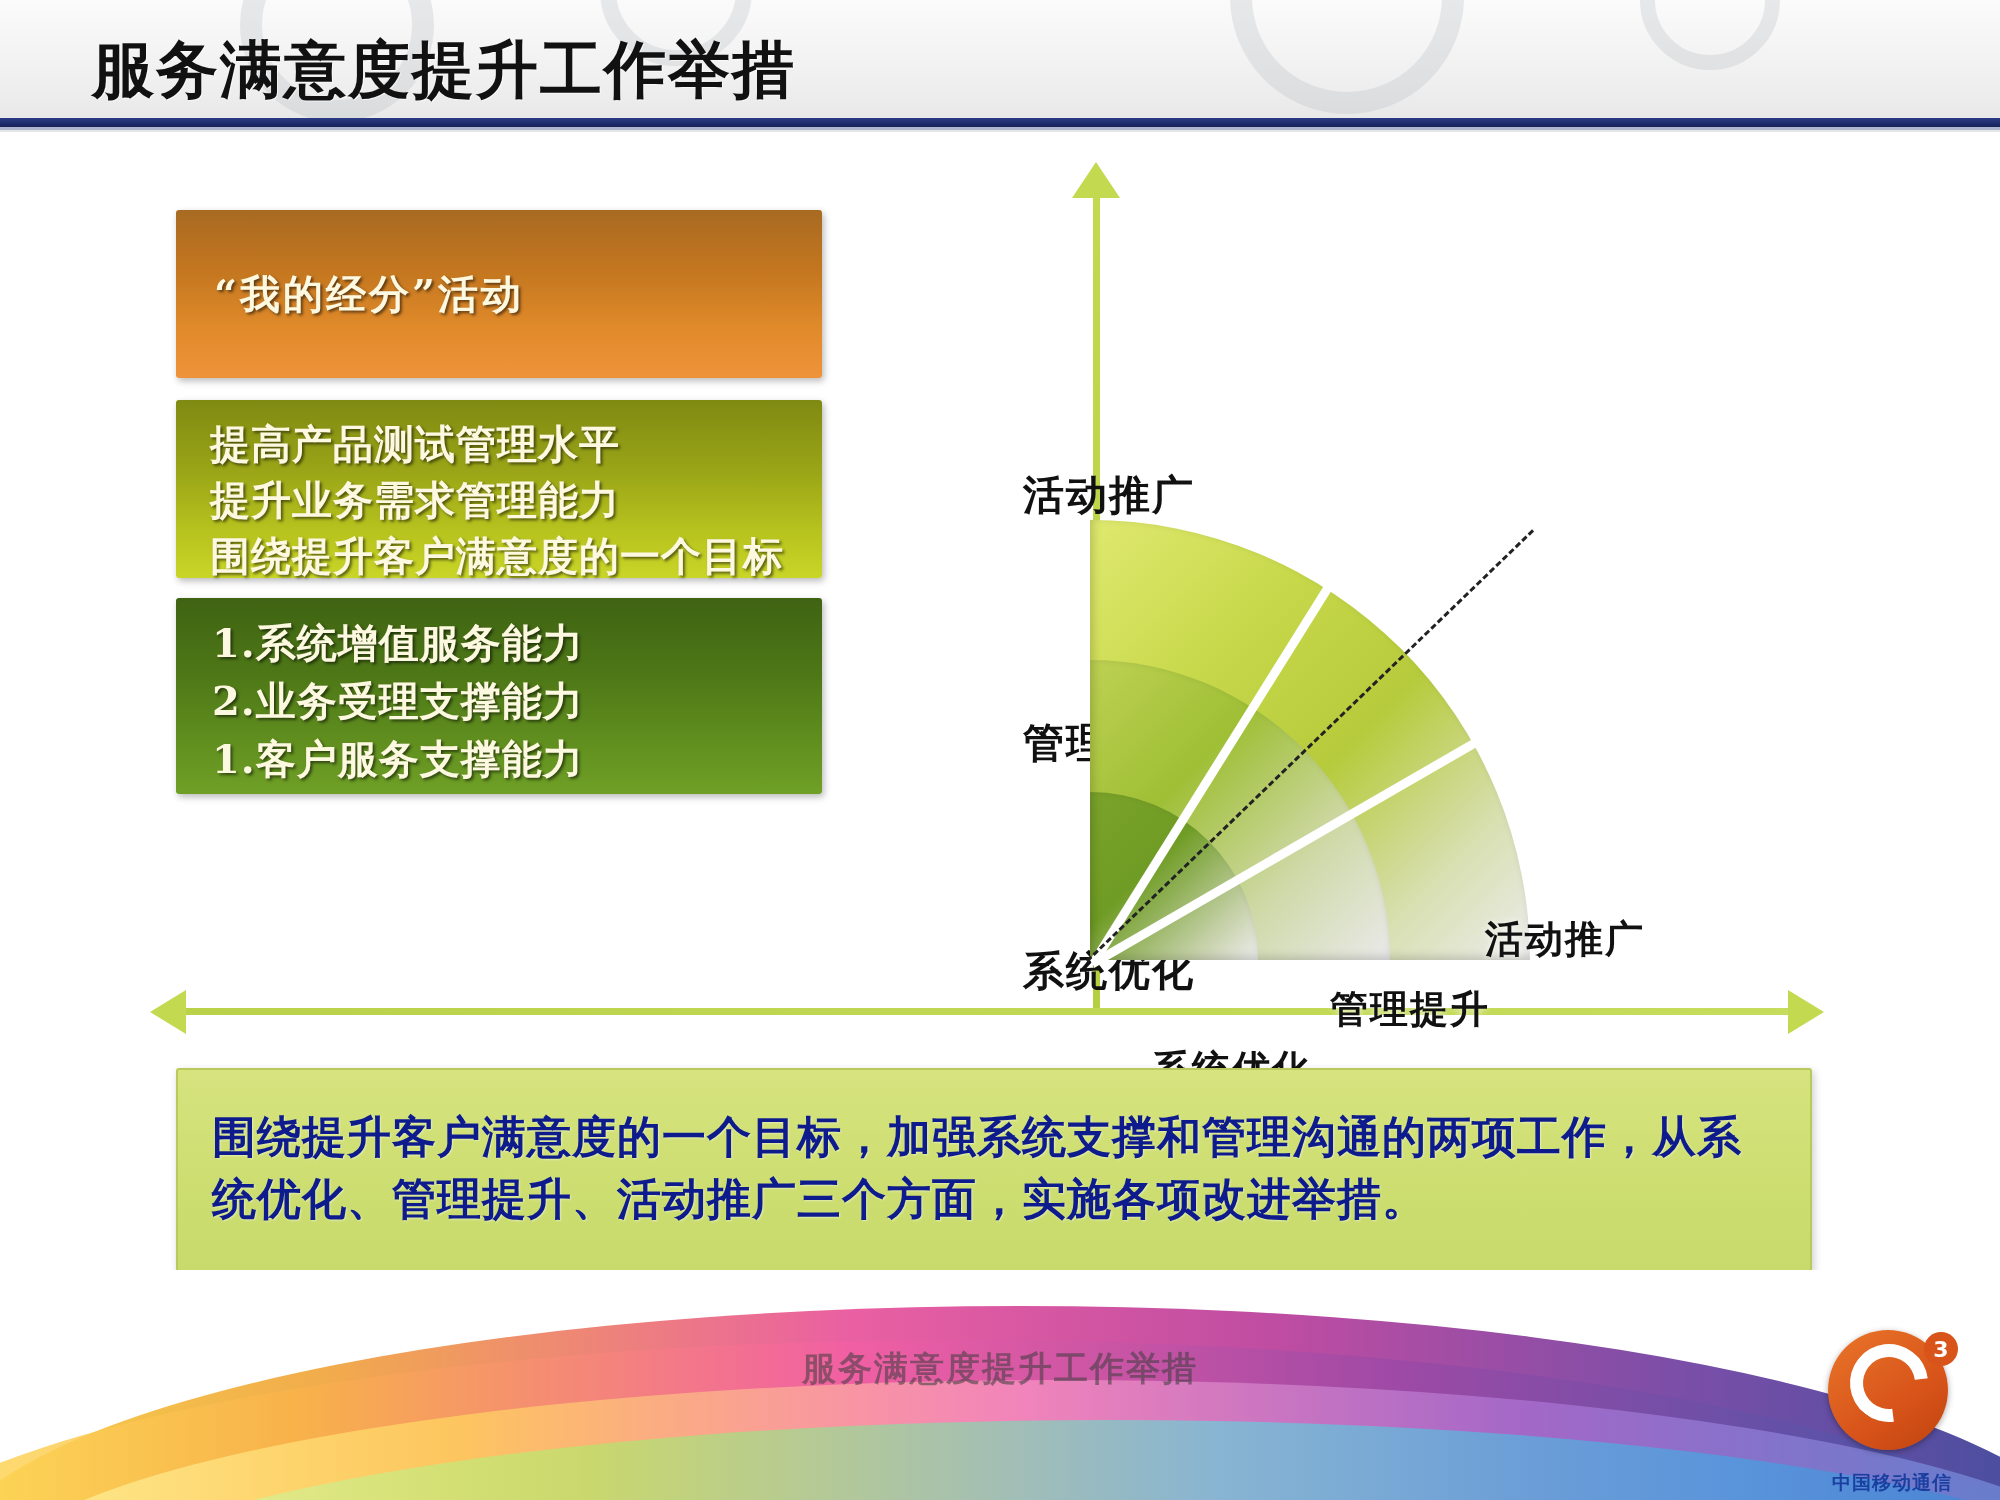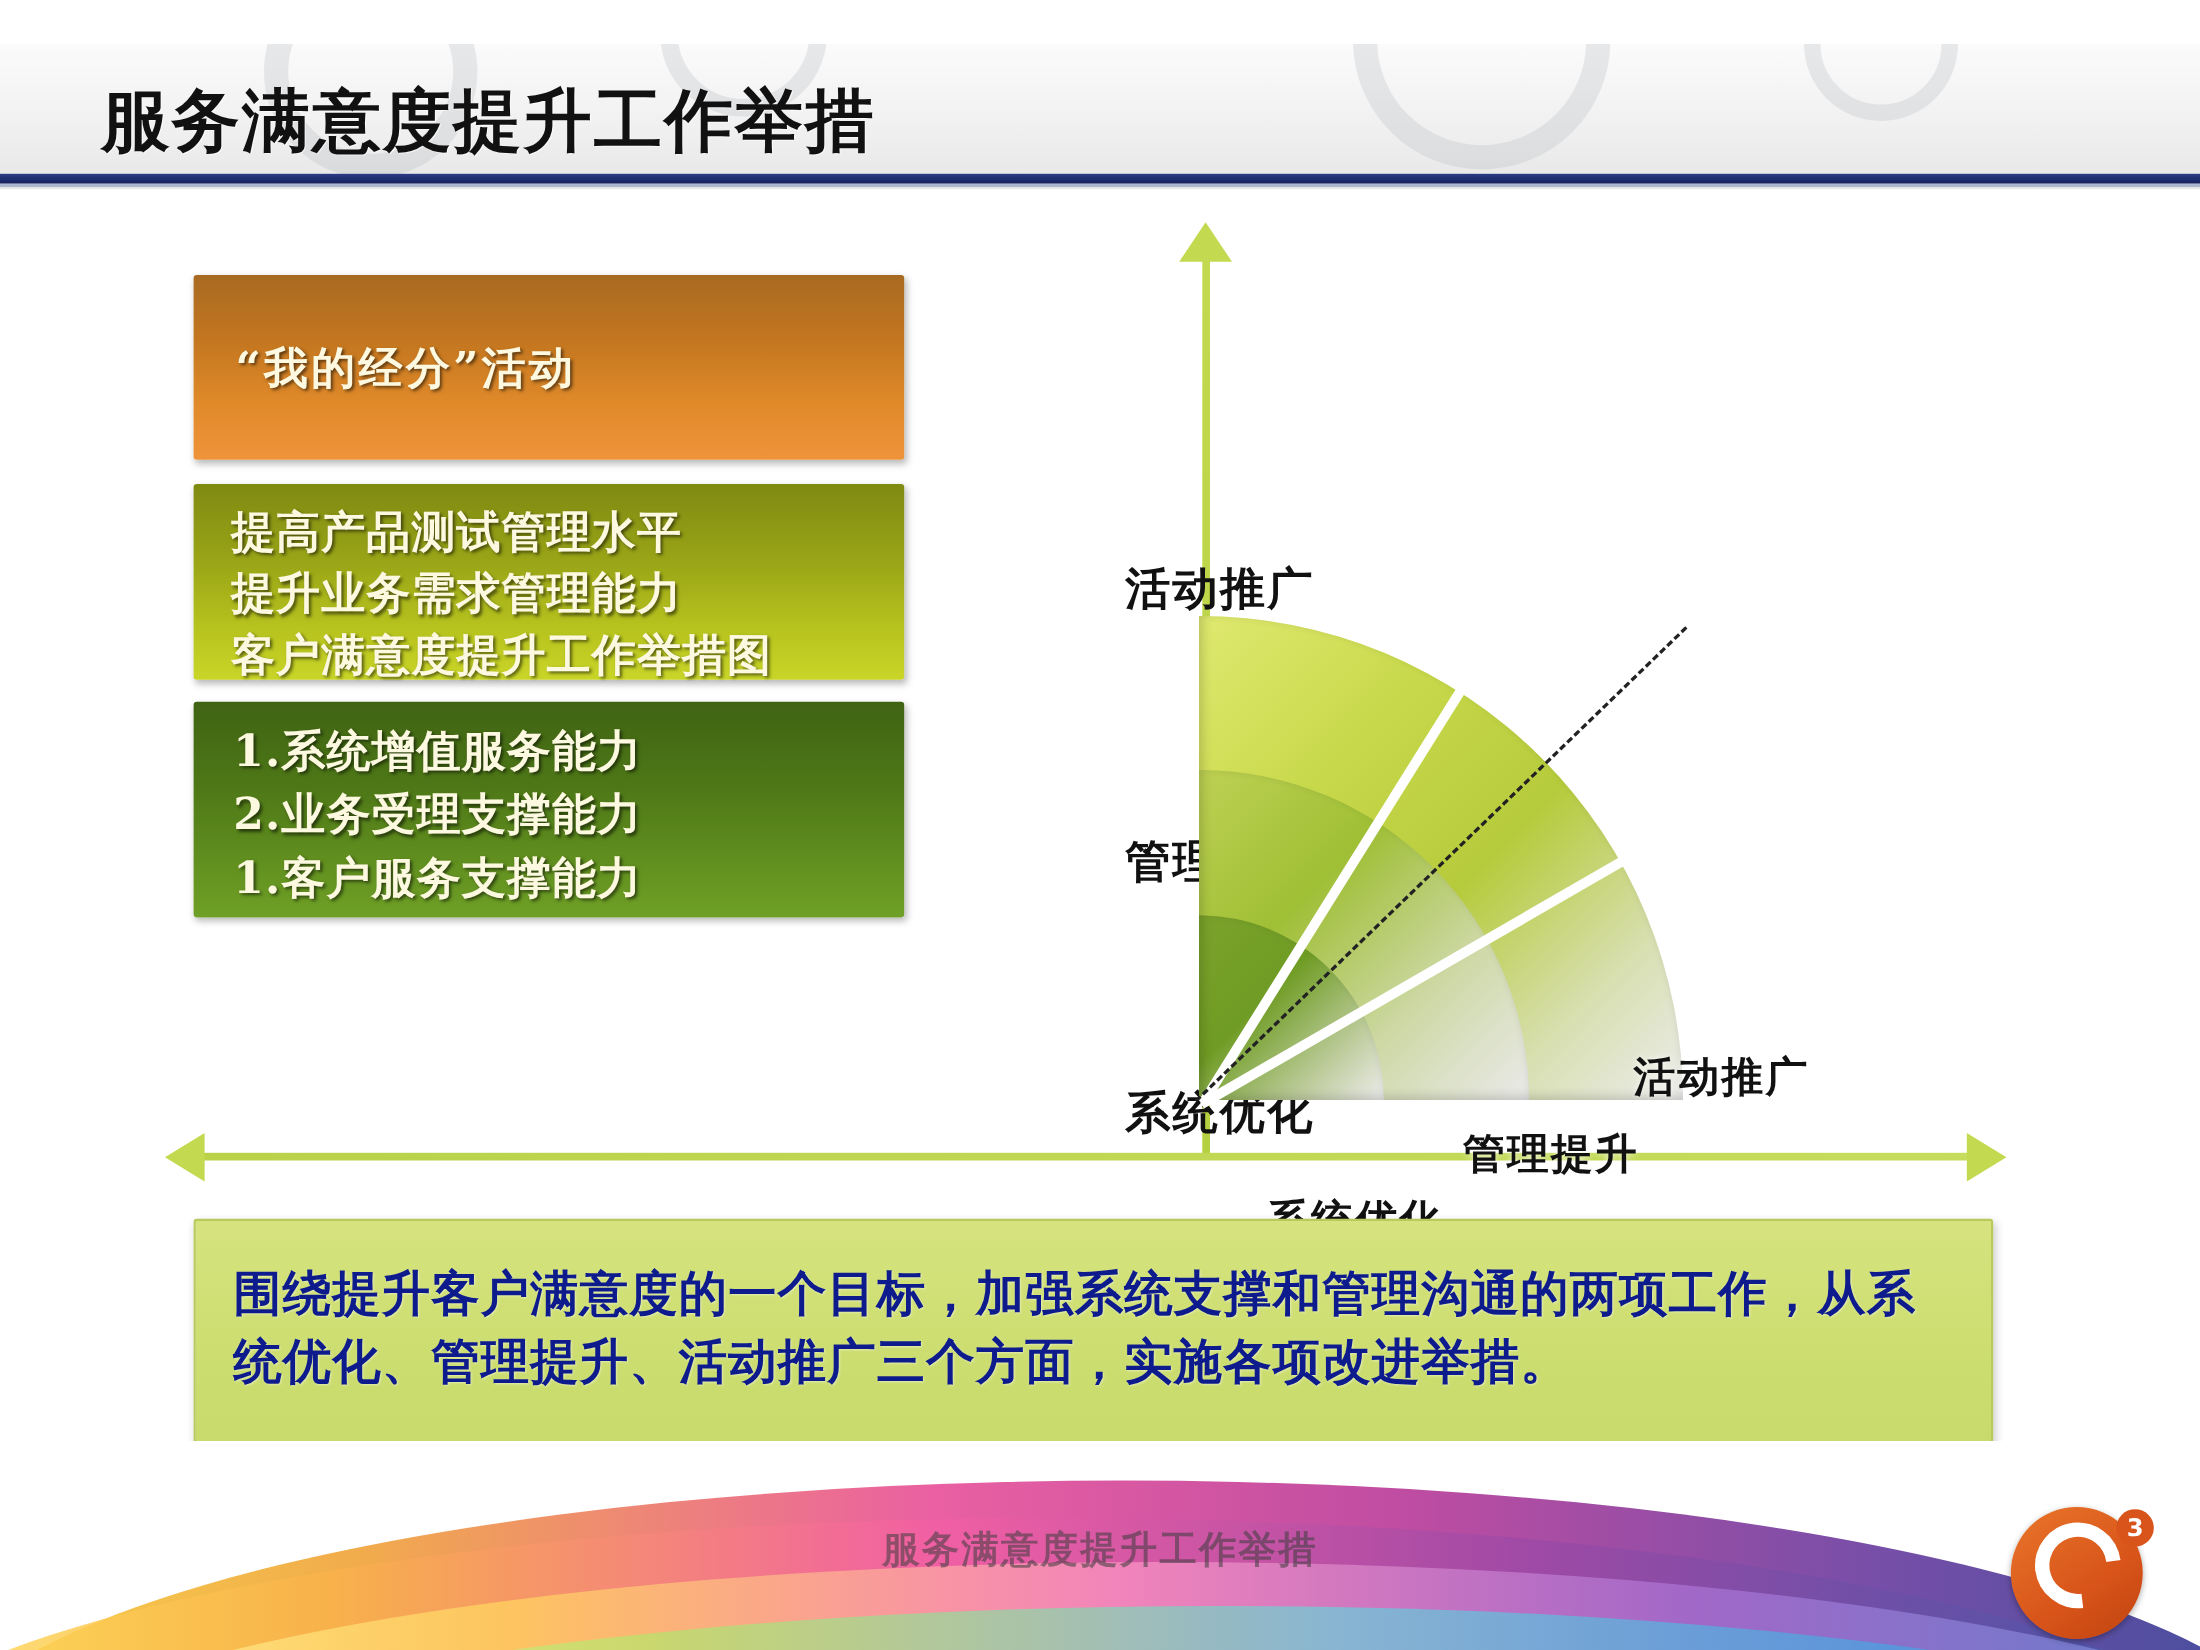--- a/index.html
+++ b/index.html
@@ -1,21 +1,21 @@
 <!DOCTYPE html>
 <html><head>
 <meta charset="utf-8">
 <style>
   html,body{margin:0;padding:0;}
   body{
     width:2000px;height:1500px;overflow:hidden;
     font-family:"DejaVu Sans","Liberation Sans",sans-serif;
     background:#ffffff;position:relative;
   }
-  .slide{position:absolute;inset:0;background:#fef9c3;margin-top:40px;}
+  .slide{position:absolute;inset:0;background:#fef9c3;}
 
   
   .header{
     position:absolute;left:0;top:0;width:2000px;height:150px;
     background:linear-gradient(180deg,#fbfbfb 0%,#efefef 55%,#e3e3e3 100%);
     overflow:hidden;
   }
   .header-ghost{
     position:absolute;border-radius:50%;
     border:22px solid rgba(185,190,195,0.30);
@@ -220,21 +220,21 @@
     <div class="axis-h-head"></div>
     <div class="axis-h-tail"></div>
 
     <div class="bar bar-orange">
       <span class="txt">“我的经分”活动</span>
     </div>
 
     <div class="bar bar-lime">
       <div class="line">提高产品测试管理水平</div>
       <div class="line">提升业务需求管理能力</div>
-      <div class="line">客户满意度提升工作举措图</div>
+      <div class="line">围绕提升客户满意度的一个目标</div>
     </div>
 
     <div class="bar bar-green">
       <div class="line">1.系统增值服务能力</div>
       <div class="line">2.业务受理支撑能力</div>
       <div class="line">1.客户服务支撑能力</div>
     </div>
 
     <div class="stage-label sl1">活动推广</div>
     <div class="stage-label sl2">管理提升</div>

